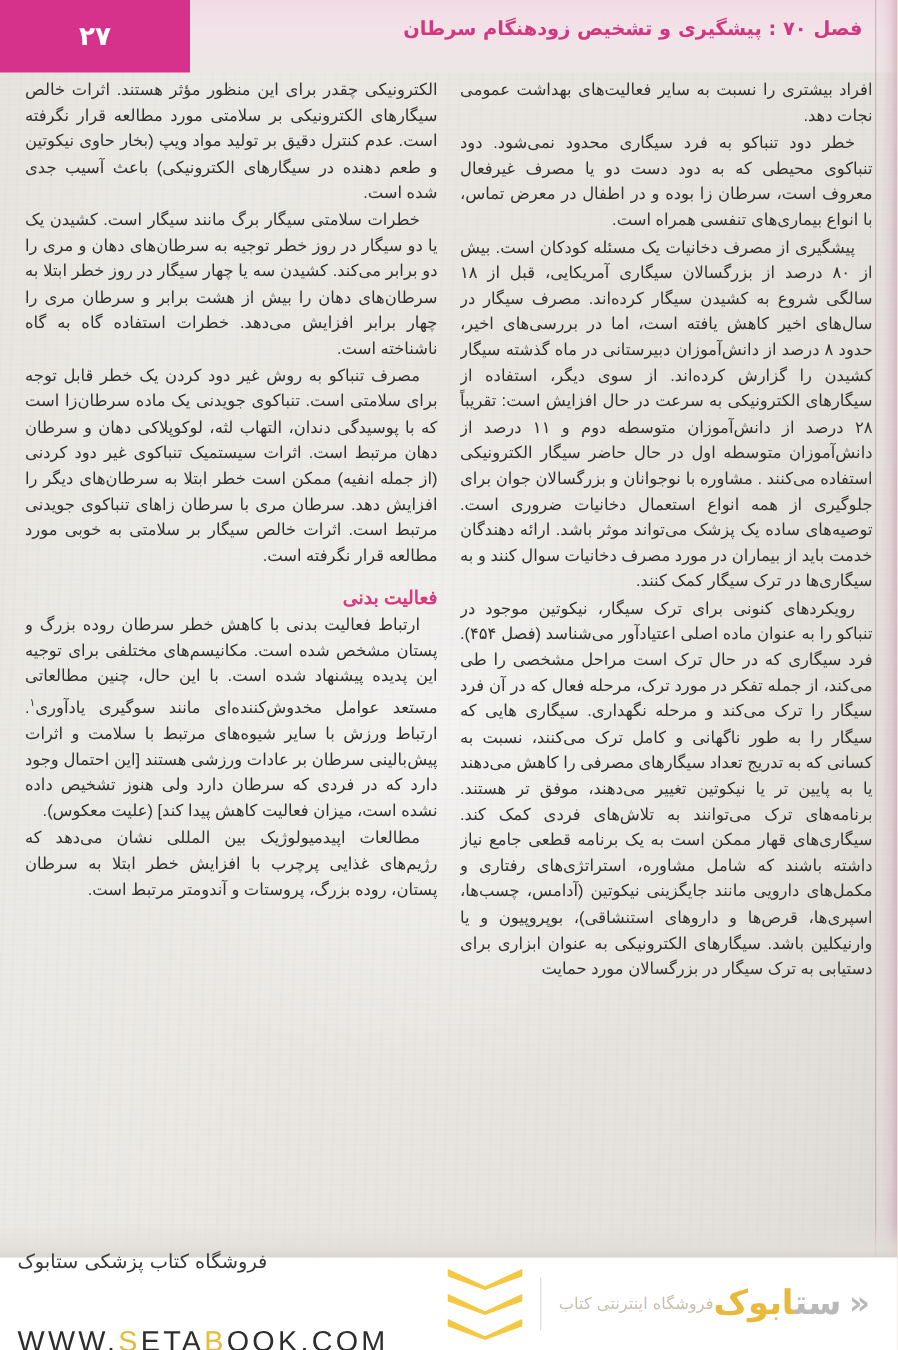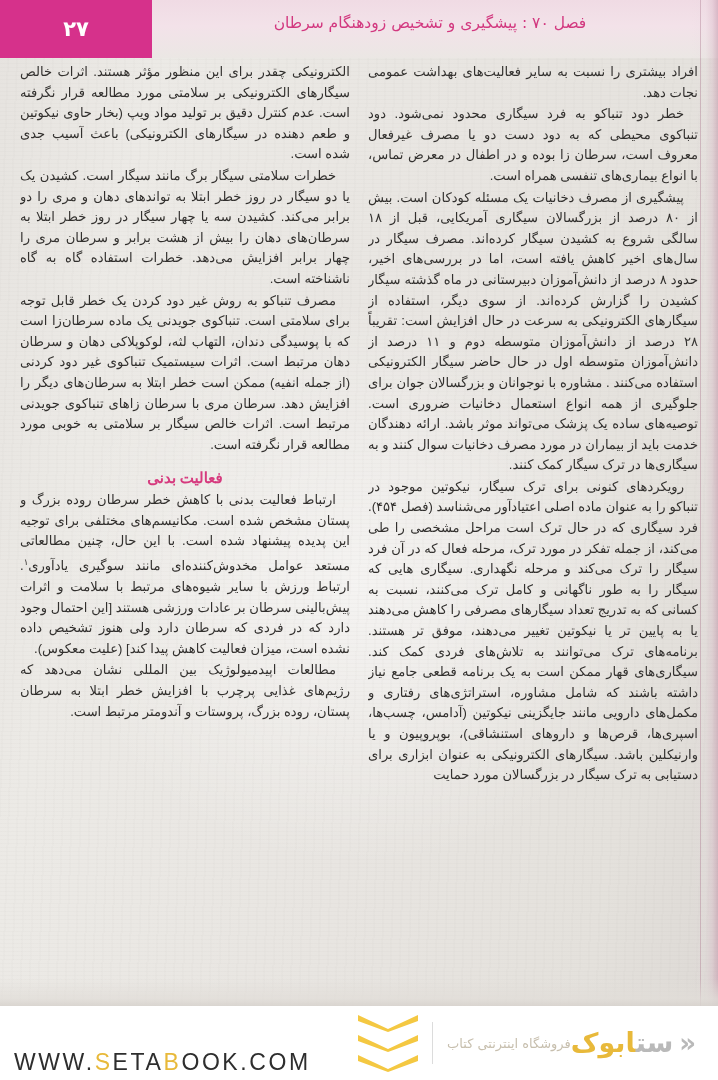--- a/index.html
+++ b/index.html
@@ -87,24 +87,24 @@
     font-size: 21px;
     font-weight: bold;
     letter-spacing: 1px;
     font-family: "DejaVu Sans", sans-serif;
   }
   .running-head {
     position: absolute;
     right: 28px;
     top: 14px;
     width: 520px;
-    text-align: center;
+    text-align: right;
     color: #d2387f;
     font-size: 15.5px;
-    font-weight: normal;
+    font-weight: bold;
     font-family: "DejaVu Sans", sans-serif;
     direction: rtl;
   }
 
   
   .columns {
     position: absolute;
     left: 0;
     top: 62px;
     width: 718px;
@@ -133,22 +133,22 @@
     font-family: Liberation Sans, sans-serif;
     text-indent: 14px;
   }
   .col p.noindent { text-indent: 0; }
 
   .section-head {
     margin: 14px 0 3px 0;
     font-size: 15px;
     font-weight: bold;
     color: #d63a7e;
-    text-align: center;
-    font-family: Liberation Serif, serif;
+    text-align: right;
+    font-family: Liberation Sans, sans-serif;
     direction: rtl;
   }
   .section-head.tight { margin-top: 10px; }
 
   sup.fnref {
     font-size: 8.5px;
     vertical-align: super;
     color: #32302e;
   }
 
@@ -255,39 +255,40 @@
 
     <div class="col col-right">
       <p class="noindent">افراد بیشتری را نسبت به سایر فعالیت‌های بهداشت عمومی نجات دهد.</p>
       <p>خطر دود تنباکو به فرد سیگاری محدود نمی‌شود. دود تنباکوی محیطی که به دود دست دو یا مصرف غیرفعال معروف است، سرطان زا بوده و در اطفال در معرض تماس، با انواع بیماری‌های تنفسی همراه است.</p>
       <p>پیشگیری از مصرف دخانیات یک مسئله کودکان است. بیش از ۸۰ درصد از بزرگسالان سیگاری آمریکایی، قبل از ۱۸ سالگی شروع به کشیدن سیگار کرده‌اند. مصرف سیگار در سال‌های اخیر کاهش یافته است، اما در بررسی‌های اخیر، حدود ۸ درصد از دانش‌آموزان دبیرستانی در ماه گذشته سیگار کشیدن را گزارش کرده‌اند. از سوی دیگر، استفاده از سیگارهای الکترونیکی به سرعت در حال افزایش است: تقریباً ۲۸ درصد از دانش‌آموزان متوسطه دوم و ۱۱ درصد از دانش‌آموزان متوسطه اول در حال حاضر سیگار الکترونیکی استفاده می‌کنند . مشاوره با نوجوانان و بزرگسالان جوان برای جلوگیری از همه انواع استعمال دخانیات ضروری است. توصیه‌های ساده یک پزشک می‌تواند موثر باشد. ارائه دهندگان خدمت باید از بیماران در مورد مصرف دخانیات سوال کنند و به سیگاری‌ها در ترک سیگار کمک کنند.</p>
       <p>رویکردهای کنونی برای ترک سیگار، نیکوتین موجود در تنباکو را به عنوان ماده اصلی اعتیادآور می‌شناسد (فصل ۴۵۴). فرد سیگاری که در حال ترک است مراحل مشخصی را طی می‌کند، از جمله تفکر در مورد ترک، مرحله فعال که در آن فرد سیگار را ترک می‌کند و مرحله نگهداری. سیگاری هایی که سیگار را به طور ناگهانی و کامل ترک می‌کنند، نسبت به کسانی که به تدریج تعداد سیگارهای مصرفی را کاهش می‌دهند یا به پایین تر یا نیکوتین تغییر می‌دهند، موفق تر هستند. برنامه‌های ترک می‌توانند به تلاش‌های فردی کمک کند. سیگاری‌های قهار ممکن است به یک برنامه قطعی جامع نیاز داشته باشند که شامل مشاوره، استراتژی‌های رفتاری و مکمل‌های دارویی مانند جایگزینی نیکوتین (آدامس، چسب‌ها، اسپری‌ها، قرص‌ها و داروهای استنشاقی)، بوپروپیون و یا وارنیکلین باشد. سیگارهای الکترونیکی به عنوان ابزاری برای دستیابی به ترک سیگار در بزرگسالان مورد حمایت</p>
     </div>
 
     <div class="col col-left">
       <p class="noindent">الکترونیکی چقدر برای این منظور مؤثر هستند. اثرات خالص سیگارهای الکترونیکی بر سلامتی مورد مطالعه قرار نگرفته است. عدم کنترل دقیق بر تولید مواد ویپ (بخار حاوی نیکوتین و طعم دهنده در سیگارهای الکترونیکی) باعث آسیب جدی شده است.</p>
-      <p>خطرات سلامتی سیگار برگ مانند سیگار است. کشیدن یک یا دو سیگار در روز خطر ابتلا به تواند‌های دهان و مری را دو برابر می‌کند. کشیدن سه یا چهار سیگار در روز خطر ابتلا به سرطان‌های دهان را بیش از هشت برابر و سرطان مری را چهار برابر افزایش می‌دهد. خطرات استفاده گاه به گاه ناشناخته است.</p>
+      <p>خطرات سلامتی سیگار برگ مانند سیگار است. کشیدن یک یا دو سیگار در روز خطر توجیه به سرطان‌های دهان و مری را دو برابر می‌کند. کشیدن سه یا چهار سیگار در روز خطر ابتلا به سرطان‌های دهان را بیش از هشت برابر و سرطان مری را چهار برابر افزایش می‌دهد. خطرات استفاده گاه به گاه ناشناخته است.</p>
       <p>مصرف تنباکو به روش غیر دود کردن یک خطر قابل توجه برای سلامتی است. تنباکوی جویدنی یک ماده سرطان‌زا است که با پوسیدگی دندان، التهاب لثه، لوکوپلاکی دهان و سرطان دهان مرتبط است. اثرات سیستمیک تنباکوی غیر دود کردنی (از جمله انفیه) ممکن است خطر ابتلا به سرطان‌های دیگر را افزایش دهد. سرطان مری با سرطان زاهای تنباکوی جویدنی مرتبط است. اثرات خالص سیگار بر سلامتی به خوبی مورد مطالعه قرار نگرفته است.</p>
 
       <div class="section-head">فعالیت بدنی</div>
 
       <p><span>ارتباط فعالیت بدنی با کاهش خطر سرطان روده بزرگ و پستان مشخص شده است. مکانیسم‌های مختلفی برای توجیه این پدیده پیشنهاد شده است. با این حال، چنین مطالعاتی مستعد عوامل مخدوش‌کننده‌ای مانند سوگیری یادآوری</span><sup class="fnref">۱</sup><span>. ارتباط ورزش با سایر شیوه‌های مرتبط با سلامت و اثرات پیش‌بالینی سرطان بر عادات ورزشی هستند [این احتمال وجود دارد که در فردی که سرطان دارد ولی هنوز تشخیص داده نشده است، میزان فعالیت کاهش پیدا کند] (علیت معکوس).</span></p>
 
 
       <p>مطالعات اپیدمیولوژیک بین المللی نشان می‌دهد که رژیم‌های غذایی پرچرب با افزایش خطر ابتلا به سرطان پستان، روده بزرگ، پروستات و آندومتر مرتبط است.</p>
     </div>
   </div>
 
   <div class="page-curl"></div>
   <div class="page-curl-line"></div>
   <div class="page-bottom-fade"></div>
 
   <div class="footer">
 
     <div class="footer-right">
+      <div class="footer-tagline">فروشگاه کتاب پزشکی ستابوک</div>
       <div class="footer-url"><span>WWW.</span><span class="hl">S</span><span>ETA</span><span class="hl">B</span><span>OOK.COM</span></div>
     </div>
 
     <div class="footer-left">
       <span class="logo-guillemet">«</span>
       <div class="logo-wordmark">
         <div class="logo-seta"><span>ست</span><span class="gold">ابوک</span></div>
         <div class="logo-sub">فروشگاه اینترنتی کتاب</div>
       </div>
       <div class="logo-divider"></div>

